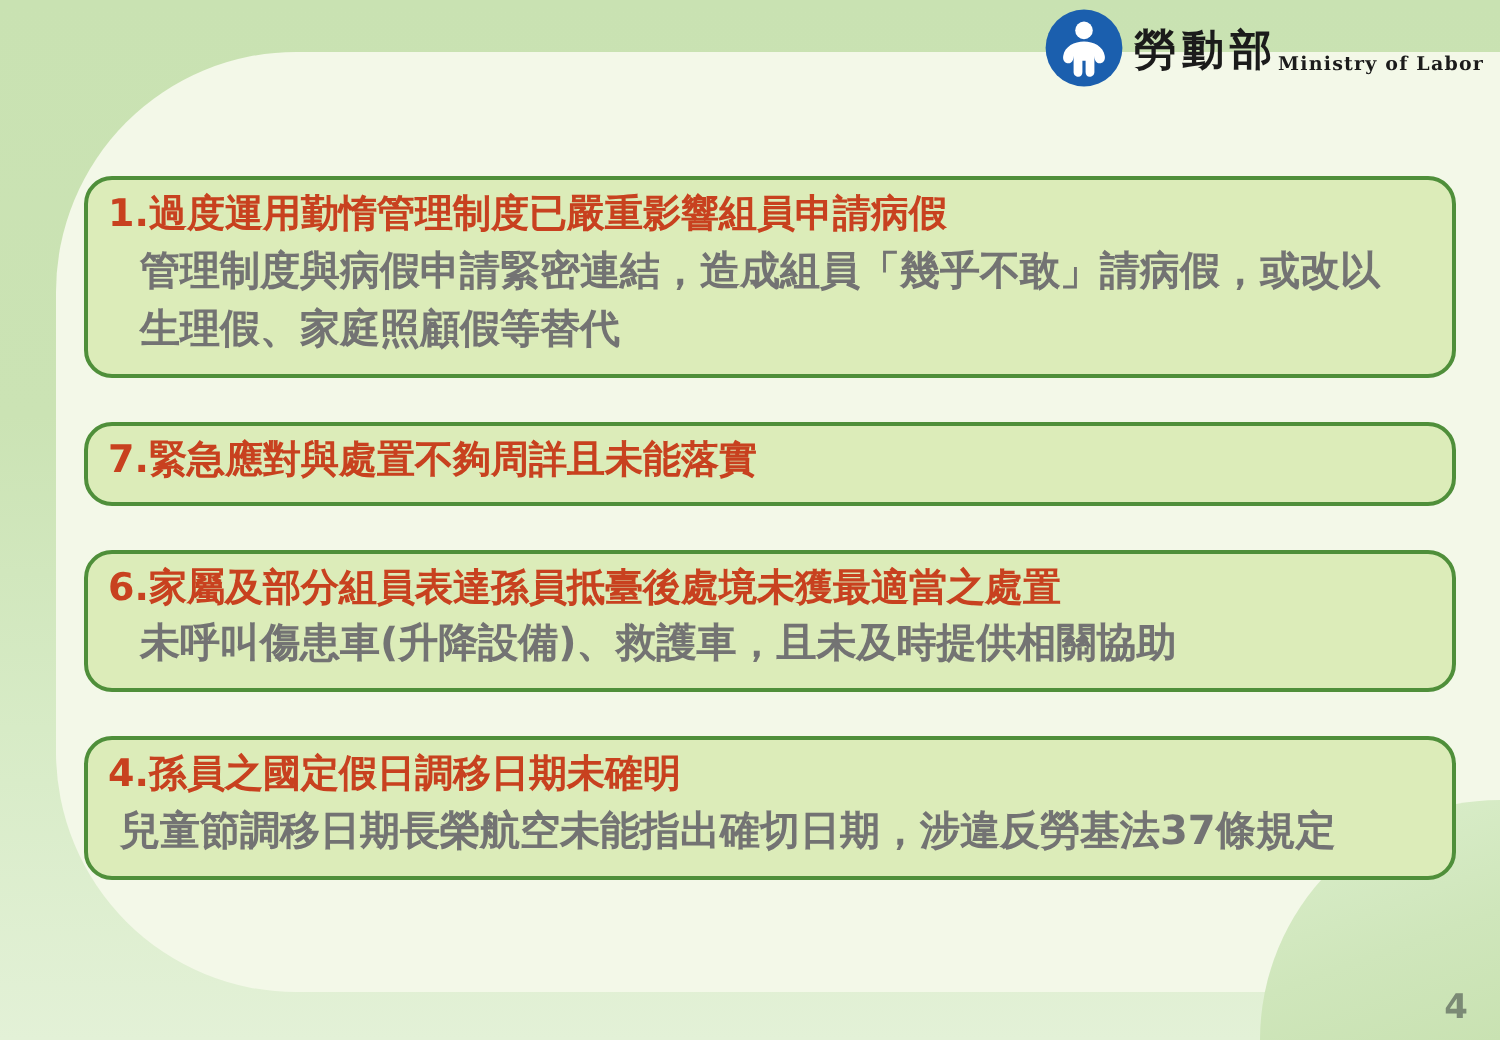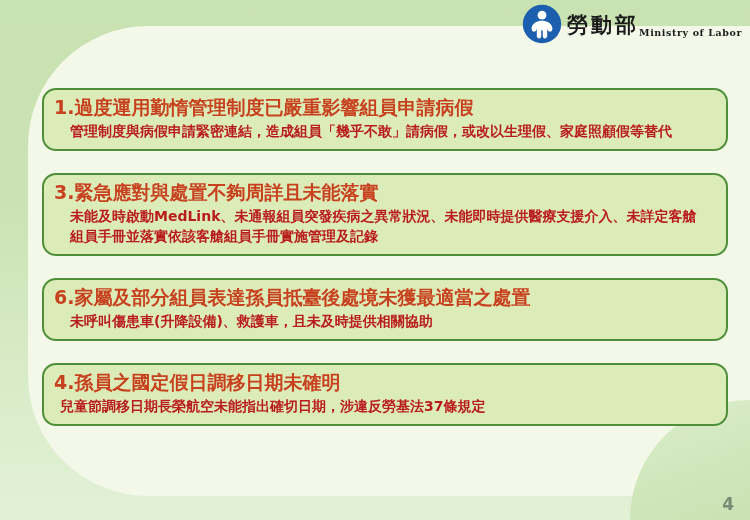--- a/index.html
+++ b/index.html
@@ -110,22 +110,22 @@
   .item-head{
     font-family:"DejaVu Sans","Liberation Sans",sans-serif;
     font-size:19px; font-weight:bold;
     color:#c8411f;
     line-height:1.25;
     letter-spacing:0px;
     white-space:nowrap;
   }
   .item-body{
     font-family:"DejaVu Sans","Liberation Sans",sans-serif;
-    font-size:14px; font-weight:bold;
-    color:#b91c1c;
+    font-size:20px; font-weight:bold;
+    color:#737373;
     line-height:1.45;
     padding-left:16px;
     margin-top:1px;
   }
   .item-body.tight{ padding-left:6px; }
   
   .page-num{
     position:absolute;
     right:16px; bottom:6px;
     font-family:"DejaVu Sans","Liberation Sans",sans-serif;
@@ -157,22 +157,21 @@
 
 
   <div class="items">
 
     <div class="item">
       <div class="item-head">1.過度運用勤惰管理制度已嚴重影響組員申請病假</div>
       <div class="item-body">管理制度與病假申請緊密連結，造成組員「幾乎不敢」請病假，或改以生理假、家庭照顧假等替代</div>
     </div>
 
     <div class="item">
-      <div class="item-head">3.緊急應對與處置不夠周詳且未能落實</div>
-      <div class="item-body">未能及時啟動MedLink、未通報組員突發疾病之異常狀況、未能即時提供醫療支援介入、未詳定客艙組員手冊並落實依該客艙組員手冊實施管理及記錄</div>
+      <div class="item-head">7.緊急應對與處置不夠周詳且未能落實</div>
     </div>
 
     <div class="item">
       <div class="item-head">6.家屬及部分組員表達孫員抵臺後處境未獲最適當之處置</div>
       <div class="item-body">未呼叫傷患車(升降設備)、救護車，且未及時提供相關協助</div>
     </div>
 
     <div class="item">
       <div class="item-head">4.孫員之國定假日調移日期未確明</div>
       <div class="item-body tight">兒童節調移日期長榮航空未能指出確切日期，涉違反勞基法37條規定</div>

